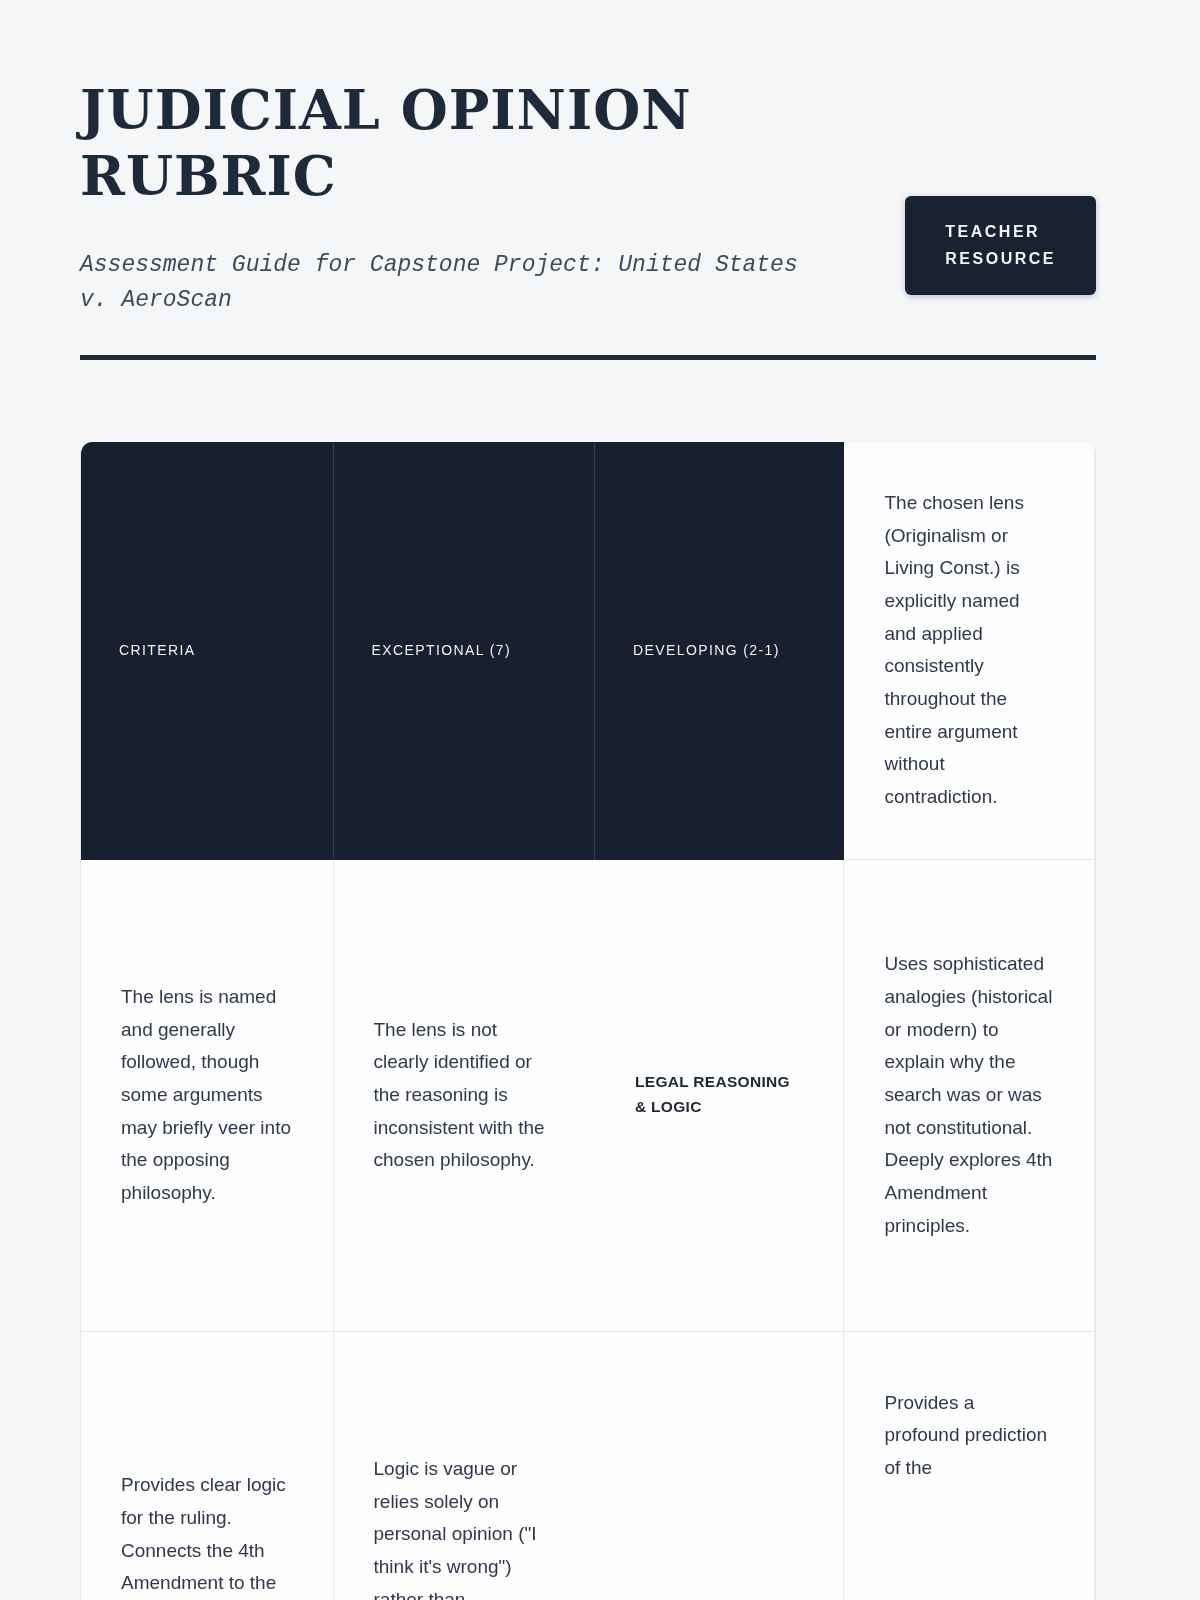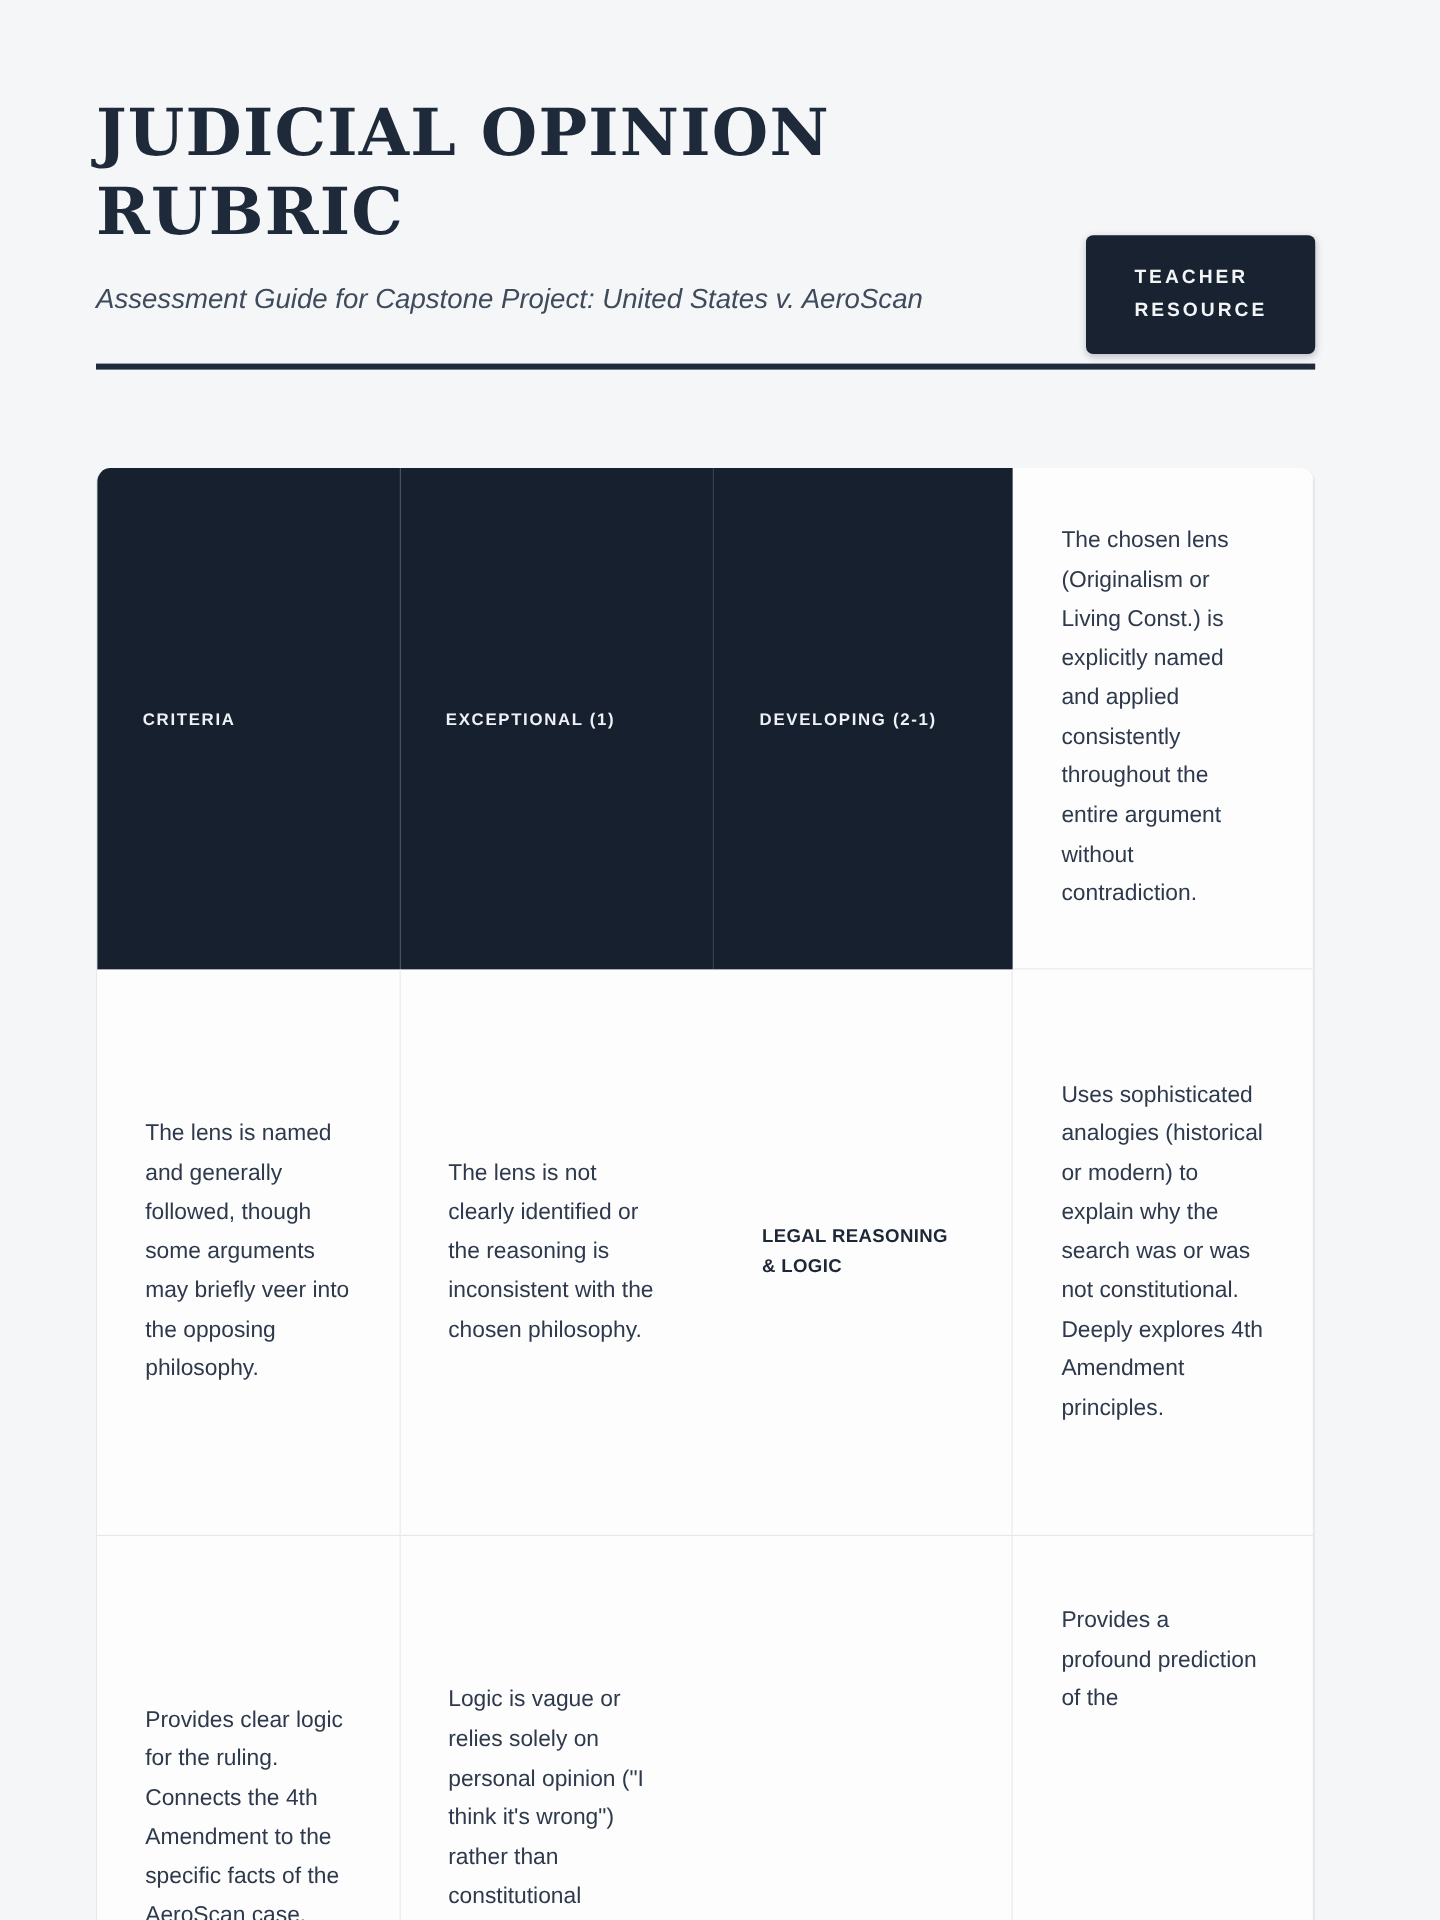--- a/index.html
+++ b/index.html
@@ -18,26 +18,27 @@
   .page-title {
     font-family:"DejaVu Serif", serif;
     font-weight:700;
     font-size:54px;
     line-height:1.22;
     letter-spacing:1px;
     color:#1e2a3a;
     max-width:720px;
   }
   .page-subtitle {
-    margin-top:22px;
+    margin-top:38px;
     font-style:italic;
     font-size:23px;
     line-height:1.55;
     color:#3f4b5b;
     max-width:730px;
+    font-family:Liberation Mono, monospace;
   }
   .badge {
     position:absolute;
     top:118px; right:0;
     background:#182230;
     color:#f2f4f6;
     border-radius:6px;
     padding:27px 40px;
     display:flex; flex-direction:column; gap:9px;
     font-weight:700;
@@ -62,21 +63,21 @@
     border-radius:12px 12px 0 0;
     overflow:hidden;
   }
   .hcell {
     background:#16202e;
     color:#eef1f5;
     display:flex;
     align-items:center;
     min-height:125px;
     padding:20px 38px;
-    font-weight:700;
+    font-weight:400;
     font-size:14px;
     letter-spacing:1.4px;
     line-height:1.5;
     border-right:1px solid rgba(255,255,255,0.14);
   }
   .hcell.last { border-right:none; }
   .cell {
     display:flex;
     align-items:center;
     padding:45px 40px;
@@ -113,21 +114,21 @@
       <span>TEACHER</span>
       <span>RESOURCE</span>
     </div>
   </header>
 
   <hr class="rule">
 
   <div class="rubric">
 
     <div class="hcell">CRITERIA</div>
-    <div class="hcell">EXCEPTIONAL (1)</div>
+    <div class="hcell">EXCEPTIONAL (7)</div>
     <div class="hcell last">DEVELOPING (2-1)</div>
 
     <div class="cell r1">The chosen lens (Originalism or Living Const.) is explicitly named and applied consistently throughout the entire argument without contradiction.</div>
     <div class="cell r1">The lens is named and generally followed, though some arguments may briefly veer into the opposing philosophy.</div>
     <div class="cell r1 last">The lens is not clearly identified or the reasoning is inconsistent with the chosen philosophy.</div>
 
     <div class="cell criteria-cell r2">LEGAL REASONING &amp; LOGIC</div>
     <div class="cell r2">Uses sophisticated analogies (historical or modern) to explain why the search was or was not constitutional. Deeply explores 4th Amendment principles.</div>
     <div class="cell r2">Provides clear logic for the ruling. Connects the 4th Amendment to the specific facts of the AeroScan case.</div>
     <div class="cell r2 last">Logic is vague or relies solely on personal opinion ("I think it's wrong") rather than constitutional interpretation.</div>

